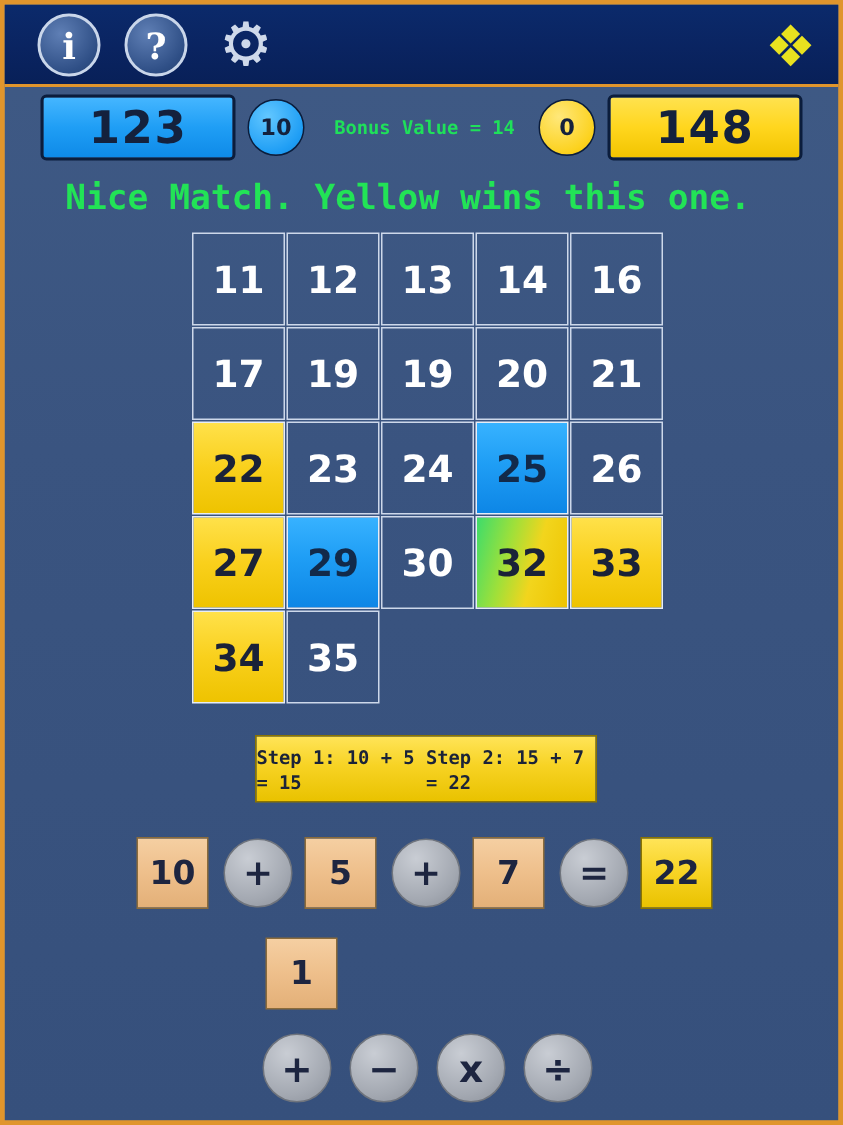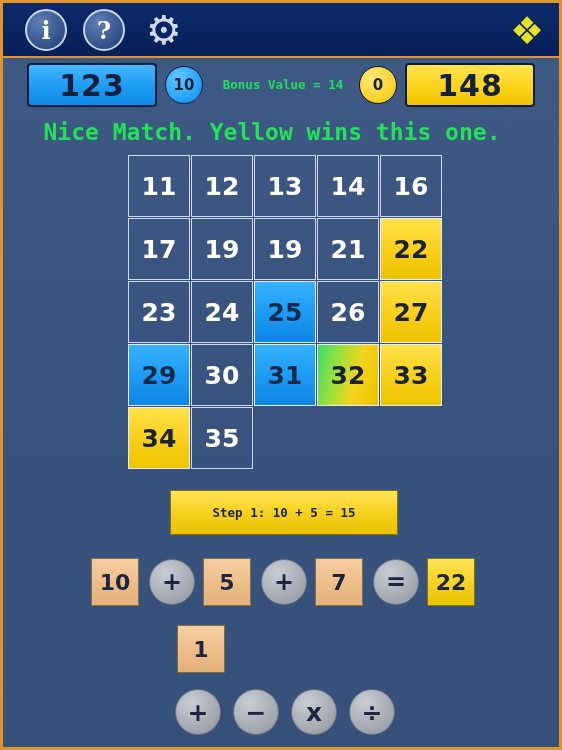--- a/index.html
+++ b/index.html
@@ -294,41 +294,42 @@
   <div class="grid">
     <div class="cell">11</div>
     <div class="cell">12</div>
     <div class="cell">13</div>
     <div class="cell">14</div>
 
     <div class="cell">16</div>
     <div class="cell">17</div>
     <div class="cell">19</div>
     <div class="cell">19</div>
+    <div class="cell">20</div>
 
     <div class="cell">21</div>
     <div class="cell yellow">22</div>
     <div class="cell">23</div>
     <div class="cell">24</div>
     <div class="cell blue">25</div>
 
     <div class="cell">26</div>
     <div class="cell yellow">27</div>
     <div class="cell blue">29</div>
     <div class="cell">30</div>
 
-    <div class="cell blue">31</div>
     <div class="cell yellowgreen">32</div>
     <div class="cell yellow">33</div>
     <div class="cell yellow">34</div>
     <div class="cell">35</div>
   </div>
 
   <div class="steps">
     <div>Step 1:  10 + 5 = 15</div>
+    <div>Step 2:  15 + 7 = 22</div>
   </div>
 
   <div class="eqrow">
     <div class="tile" style="left:0px;">10</div>
     <div class="op" style="left:58px;">+</div>
     <div class="op" style="left:170px;">+</div>
     <div class="tile" style="left:112px;">5</div>
     <div class="tile" style="left:224px;">7</div>
     <div class="op" style="left:282px;">=</div>
     <div class="tile gold" style="left:336px;">22</div>

